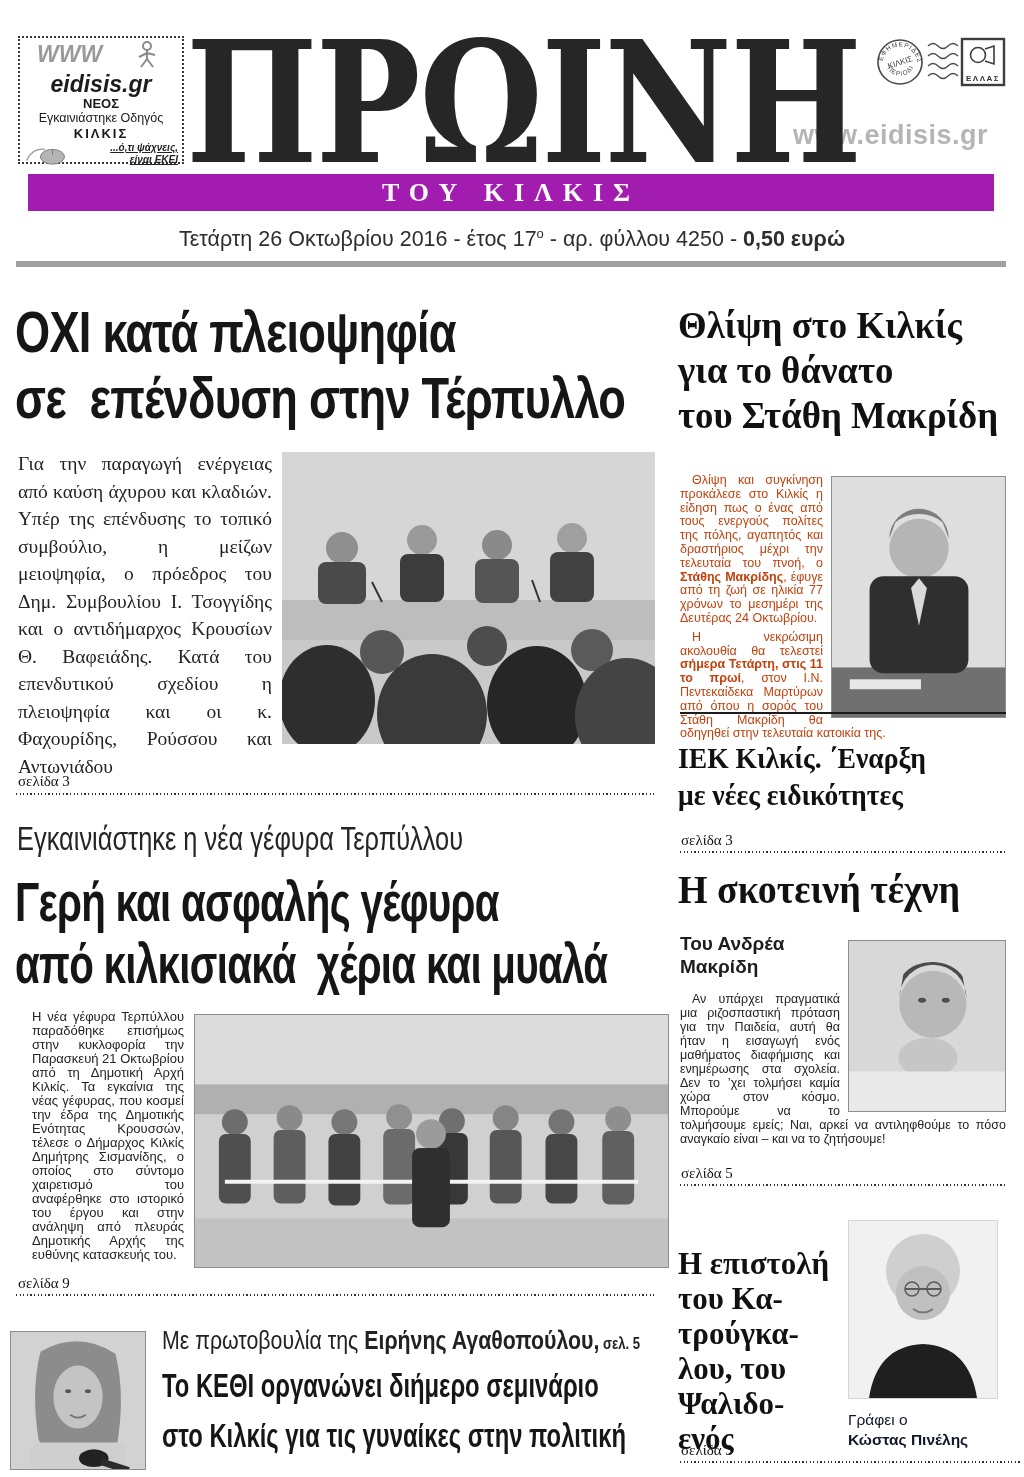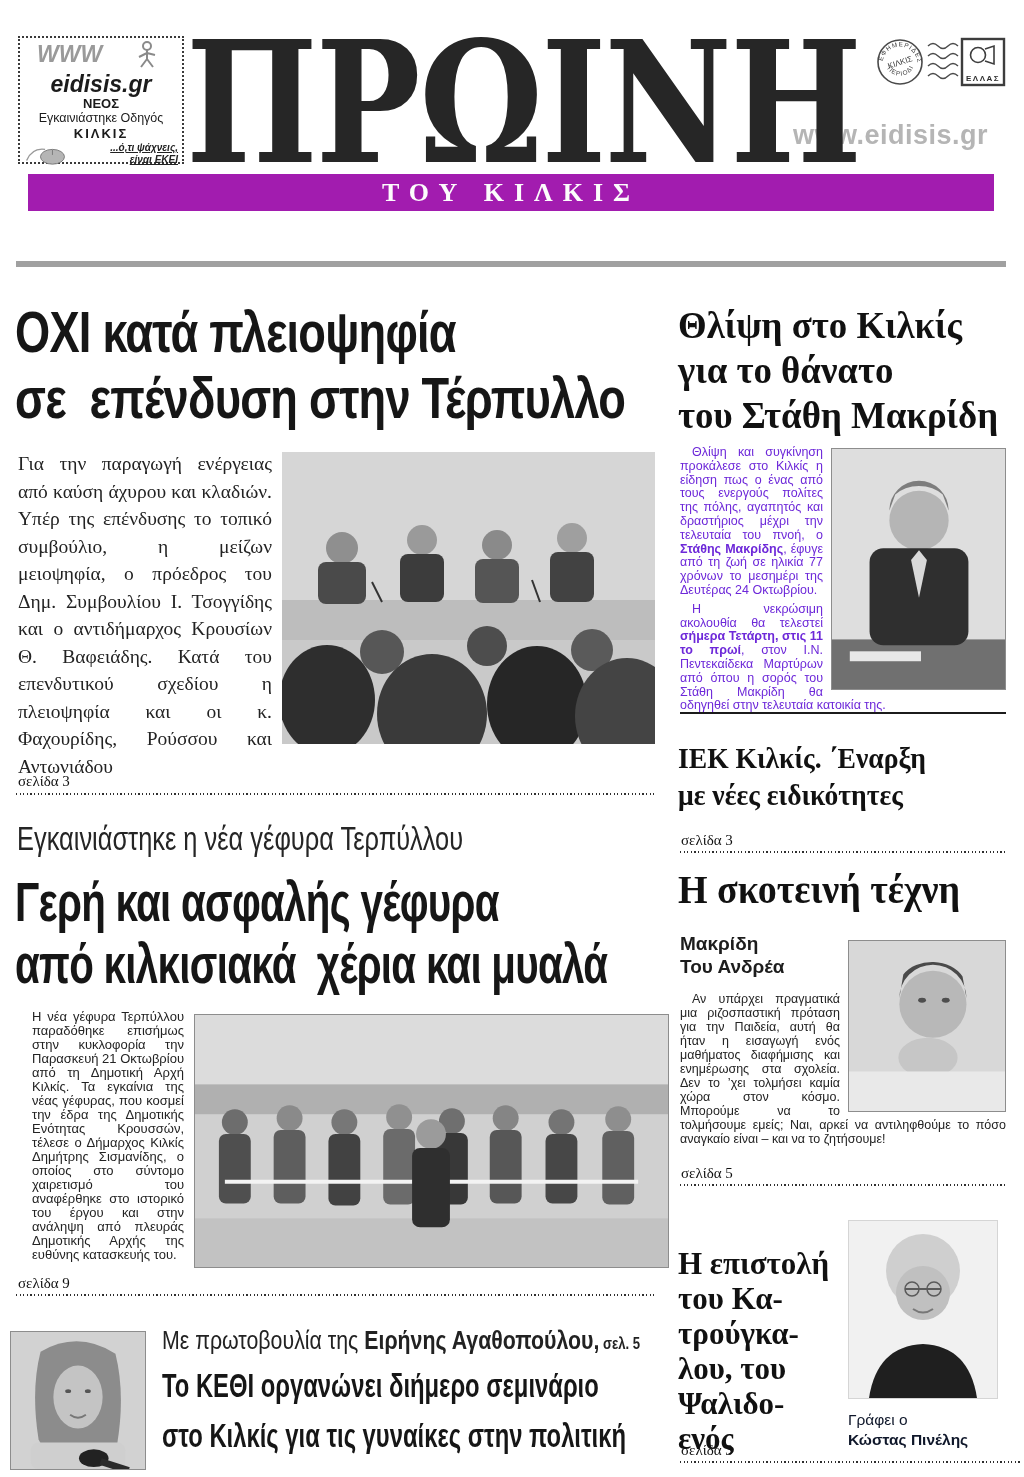--- a/index.html
+++ b/index.html
@@ -37,21 +37,21 @@
   
   .hl-right{font-family:"Liberation Serif",serif;font-weight:bold;color:#111;transform-origin:0 0;}
   .hl-right div{white-space:pre;}
   .obit-h{font-size:38px;line-height:45px;transform:scaleX(0.97);}
   .iek-h{font-size:30px;line-height:37px;transform:scaleX(0.92);}
   .dark-h{font-size:40px;line-height:44px;transform:scaleX(0.95);}
   .letter-h{font-size:31px;line-height:35px;margin-top:24px;}
   
   .body-lg{font-size:19.5px;line-height:27.5px;text-align:justify;color:#232323;}
   .body-md{font-size:13px;line-height:14px;text-align:justify;color:#232323;}
-  .body-sm{font-size:12.5px;line-height:13.8px;text-align:justify;color:#6d28d9;}
+  .body-sm{font-size:12.5px;line-height:13.8px;text-align:justify;color:#c2410c;margin-top:28px;}
   .body-sm p,.body-dark p{margin:0 0 5px 0;text-indent:12px;}
   .body-dark{font-size:12.5px;line-height:14px;text-align:justify;color:#232323;margin-top:8px;}
   .byline{font-size:19px;line-height:23px;font-weight:bold;color:#1d1d1d;margin-bottom:14px;}
   .byline div{white-space:pre;}
   .caption{font-size:15.5px;line-height:20px;color:#0f172a;}
   .caption .cap-b{font-weight:bold;}
   .pageref{font-family:"Liberation Serif",serif;font-size:15px;color:#111;}
   .dotline{height:2px;background:repeating-linear-gradient(90deg,#2e2e2e 0 1.3px,transparent 1.3px 3.6px);}
   .solidline{height:2px;background:#1b1b1b;}
   
@@ -120,20 +120,23 @@
       <circle cx="120" cy="21" r="7.5" fill="none" stroke="#3d3d3d" stroke-width="1.6"></circle>
       <path d="M127,15 l9,-3 v18 l-9,-3" fill="none" stroke="#3d3d3d" stroke-width="1.6"></path>
       <text x="125" y="47" font-size="8" font-weight="bold" fill="#2e2e2e" text-anchor="middle" letter-spacing="1.5">ΕΛΛΑΣ</text>
     </g>
   </svg>
 
   <div class="abs black-bar" style="left:28px;top:174px;width:966px;height:37px;">
     <span>ΤΟΥ ΚΙΛΚΙΣ</span>
   </div>
 
+  <div class="abs dateline" style="left:0;top:226px;">
+    <span>Τετάρτη 26 Οκτωβρίου 2016 - έτος 17</span><sup>ο</sup><span> - αρ. φύλλου 4250 - </span><b>0,50 ευρώ</b>
+  </div>
 
   <div class="abs gray-rule" style="left:16px;top:261px;width:990px;"></div>
 
   <div class="abs hl-left oxi" style="left:15px;top:299px;">
     <div>ΟΧΙ κατά πλειοψηφία</div>
     <div>σε  επένδυση στην Τέρπυλλο</div>
   </div>
 
   <div class="abs clearfix" style="left:18px;top:450px;width:637px;font-family:Liberation Serif, serif;">
     <svg class="photo float-r" style="margin:2px 0 6px 10px;" width="373" height="292" viewBox="0 0 373 292" preserveAspectRatio="none">
@@ -254,22 +257,22 @@
     <svg class="photo float-r ph-border" style="margin:8px 0 6px 8px;" width="158" height="172" viewBox="0 0 158 172" preserveAspectRatio="none">
       <rect width="158" height="172" fill="#d8d8d8"></rect>
       <circle cx="85" cy="64" r="34" fill="#b8b8b8"></circle>
       <path d="M51,58 a34,34 0 0 1 68,0 l-4,-22 a34,26 0 0 0 -60,-2 z" fill="#4a4a4a"></path>
       <ellipse cx="74" cy="60" rx="4" ry="2.5" fill="#4e4e4e"></ellipse>
       <ellipse cx="98" cy="60" rx="4" ry="2.5" fill="#4e4e4e"></ellipse>
       <ellipse cx="80" cy="118" rx="30" ry="20" fill="#c6c6c6"></ellipse>
       <rect y="132" width="158" height="40" fill="#e9e9e9"></rect>
     </svg>
     <div class="byline">
+      <div>Του Ανδρέα</div>
       <div>Μακρίδη</div>
-      <div>Του Ανδρέα</div>
     </div>
     <div class="body-dark">
         <p>Αν υπάρχει πραγματικά μια ριζοσπαστική πρόταση για την Παιδεία, αυτή θα ήταν η εισαγωγή ενός μαθήματος διαφήμισης και ενημέρωσης στα σχολεία. Δεν το ’χει τολμήσει καμία χώρα στον κόσμο. Μπορούμε να το τολμήσουμε εμείς; Ναι, αρκεί να αντιληφθούμε το πόσο αναγκαίο είναι – και να το ζητήσουμε!</p>
       </div>
   </div>
   <div class="abs pageref" style="left:681px;top:1165px;">σελίδα 5</div>
   <div class="abs dotline" style="left:680px;top:1184px;width:326px;"></div>
 
   <div class="abs hl-right letter-h" style="left:678px;top:1222px;">
     <div>Η επιστολή</div>

